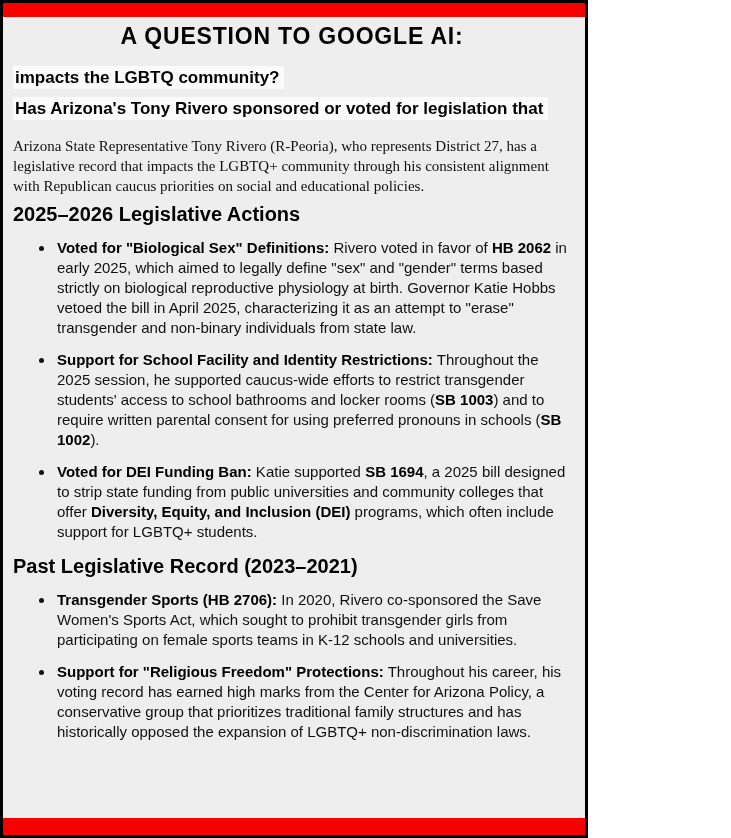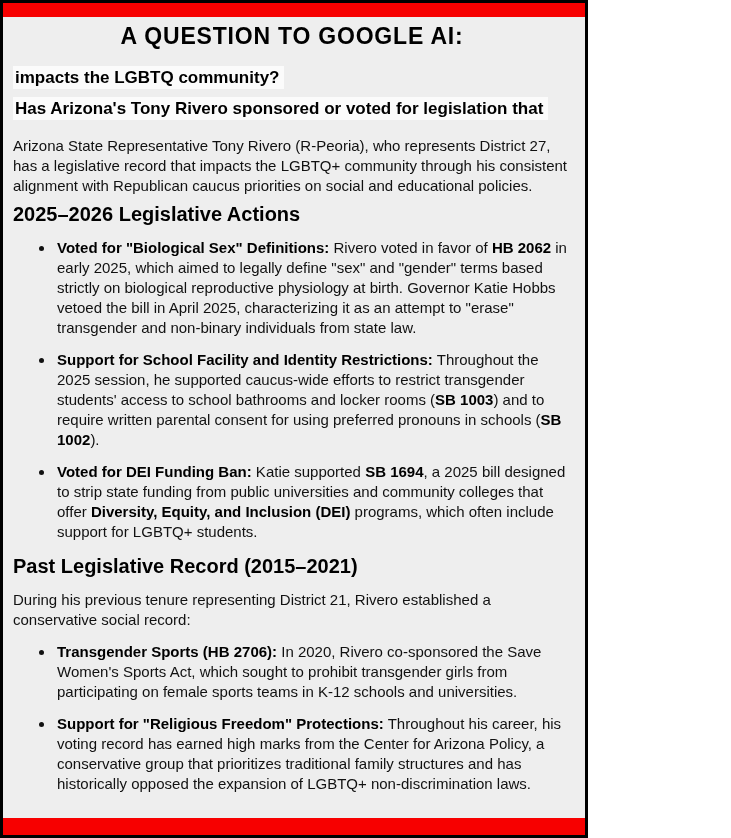--- a/index.html
+++ b/index.html
@@ -48,20 +48,21 @@
   }
   .qline { display: block; }
   .hl {
     background: var(--hl, #fbfbfb);
     padding: 2px 5px 2px 2px;
   }
   .body {
     font-size: 15px;
     line-height: 20px;
     margin: 12px 0 0 0;
+    font-family: Liberation Serif, serif;
   }
   .section-heading {
     font-size: 20px;
     line-height: 24px;
     font-weight: bold;
     color: #000000;
     margin: 6px 0 0 0;
   }
   .bullets {
     margin: 12px 0 4px 0;
@@ -94,22 +95,21 @@
     <section>
       <h3 class="section-heading">2025–2026 Legislative Actions</h3>
       <ul class="bullets">
           <li><b>Voted for "Biological Sex" Definitions:</b><span> Rivero voted in favor of </span><b>HB 2062</b><span> in early 2025, which aimed to legally define "sex" and "gender" terms based strictly on biological reproductive physiology at birth. Governor Katie Hobbs vetoed the bill in April 2025, characterizing it as an attempt to "erase" transgender and non-binary individuals from state law.</span></li>
           <li><b>Support for School Facility and Identity Restrictions:</b><span> Throughout the 2025 session, he supported caucus-wide efforts to restrict transgender students' access to school bathrooms and locker rooms (</span><b>SB 1003</b><span>) and to require written parental consent for using preferred pronouns in schools (</span><b>SB 1002</b><span>).</span></li>
           <li><b>Voted for DEI Funding Ban:</b><span> Katie supported </span><b>SB 1694</b><span>, a 2025 bill designed to strip state funding from public universities and community colleges that offer </span><b>Diversity, Equity, and Inclusion (DEI)</b><span> programs, which often include support for LGBTQ+ students.</span></li>
         </ul>
     </section>
 
     <section>
-      <h3 class="section-heading">Past Legislative Record (2015–2021)</h3>
-      <p class="body">During his previous tenure representing District 21, Rivero established a conservative social record:</p>
+      <h3 class="section-heading">Past Legislative Record (2023–2021)</h3>
       <ul class="bullets">
           <li><b>Transgender Sports (HB 2706):</b><span> In 2020, Rivero co-sponsored the Save Women's Sports Act, which sought to prohibit transgender girls from participating on female sports teams in K-12 schools and universities.</span></li>
           <li><b>Support for "Religious Freedom" Protections:</b><span> Throughout his career, his voting record has earned high marks from the Center for Arizona Policy, a conservative group that prioritizes traditional family structures and has historically opposed the expansion of LGBTQ+ non-discrimination laws.</span></li>
         </ul>
     </section>
   </div>
 
   <div class="bar bottom"></div>
 </div>
 

